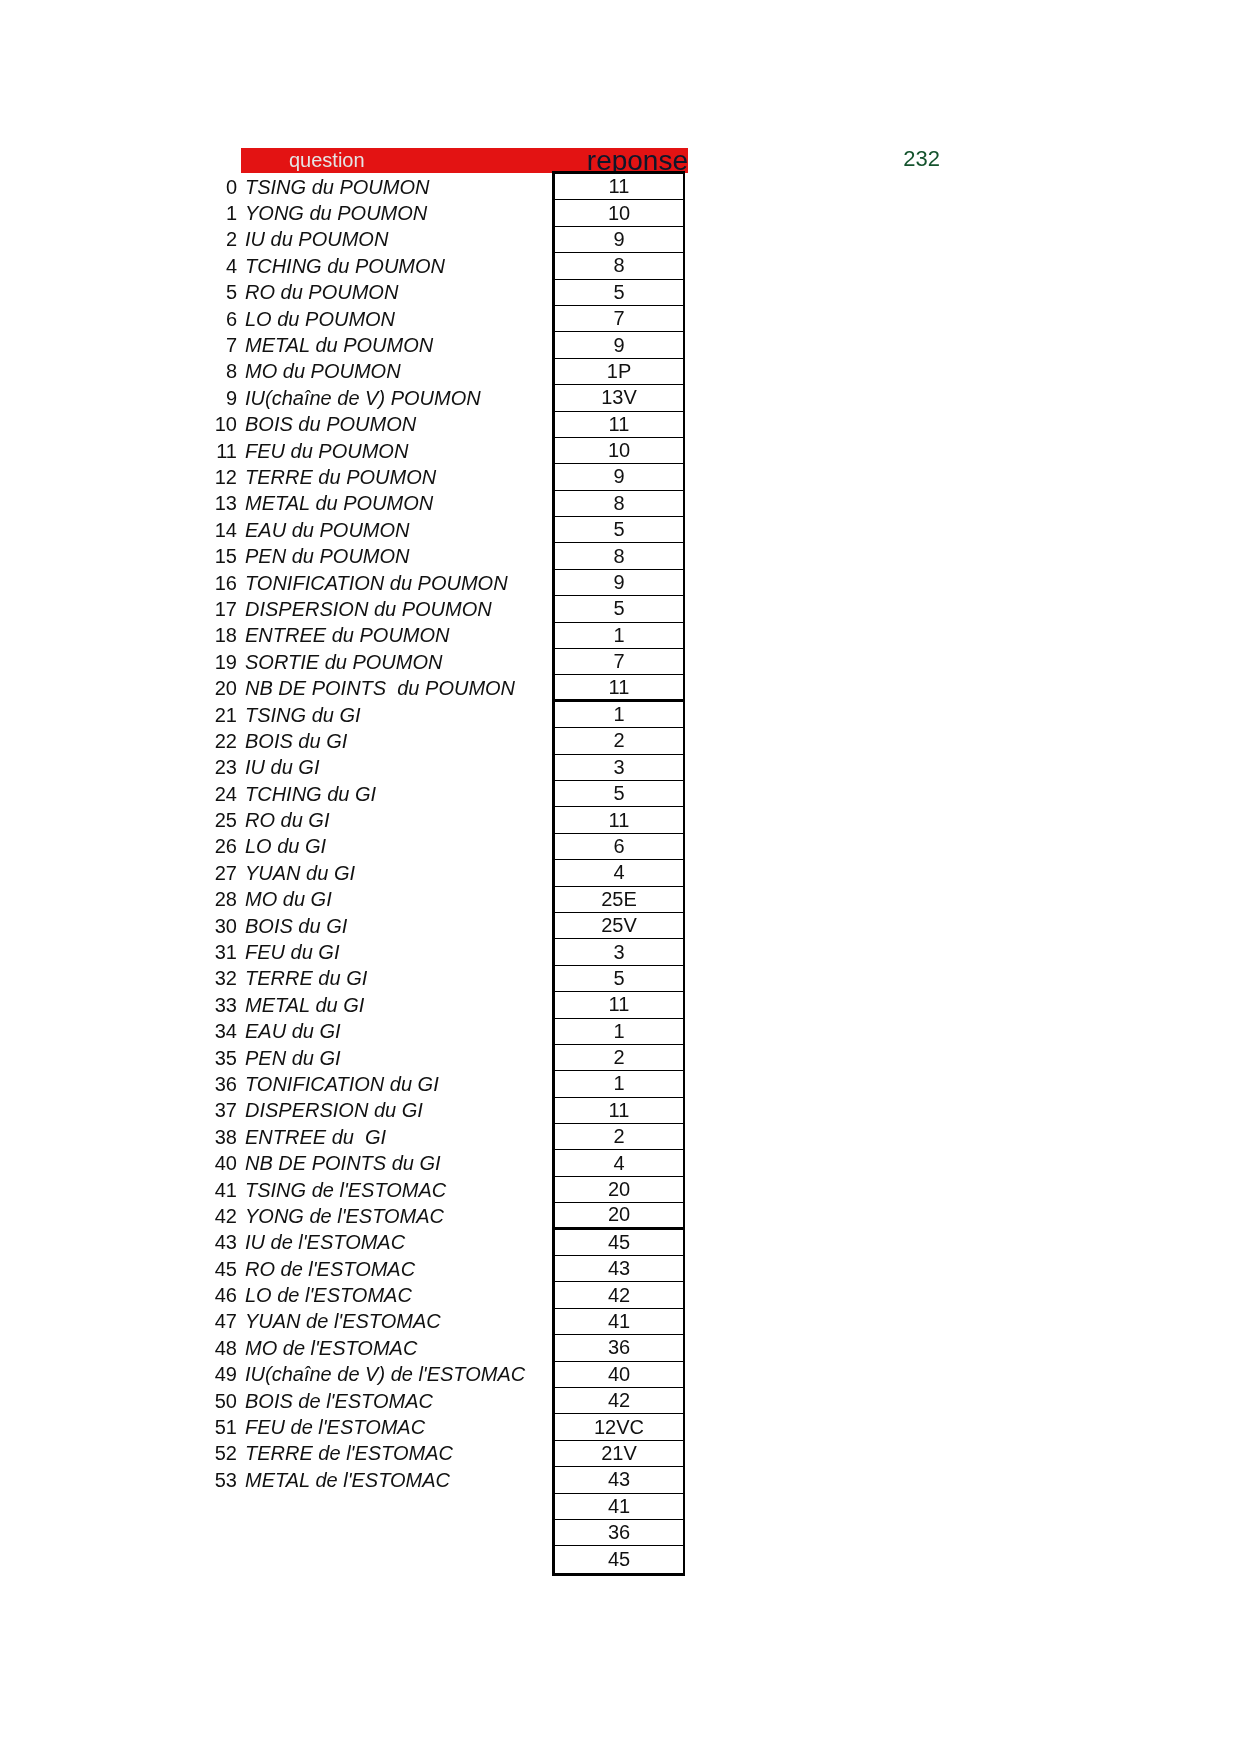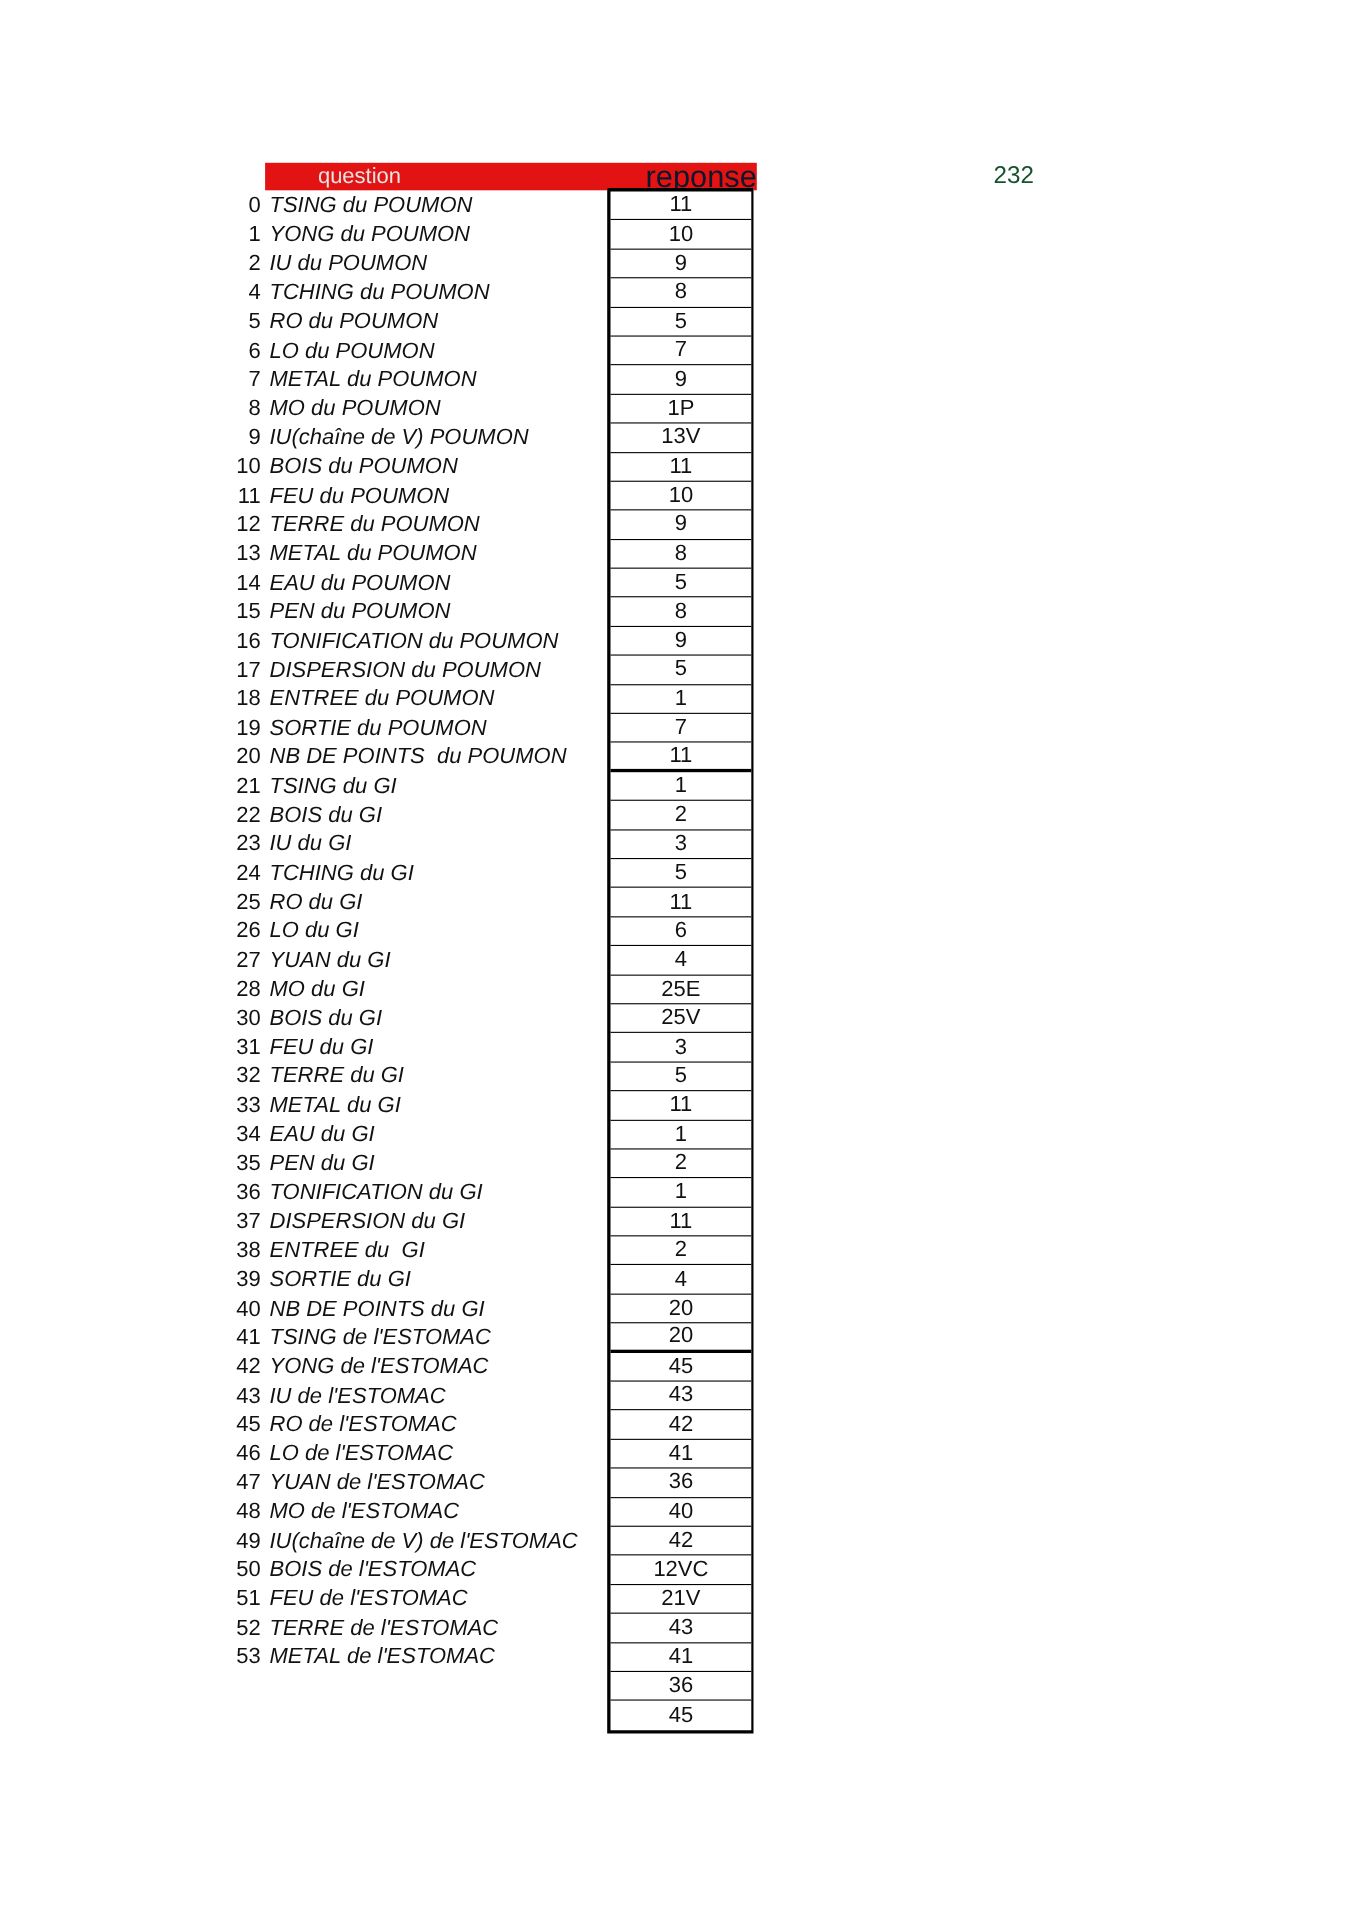--- a/index.html
+++ b/index.html
@@ -122,21 +122,20 @@
       <div class="row"><span class="num">28</span><span class="q">MO du GI</span></div>
       <div class="row"><span class="num">30</span><span class="q">BOIS du GI</span></div>
       <div class="row"><span class="num">31</span><span class="q">FEU du GI</span></div>
       <div class="row"><span class="num">32</span><span class="q">TERRE du GI</span></div>
       <div class="row"><span class="num">33</span><span class="q">METAL du GI</span></div>
       <div class="row"><span class="num">34</span><span class="q">EAU du GI</span></div>
       <div class="row"><span class="num">35</span><span class="q">PEN du GI</span></div>
       <div class="row"><span class="num">36</span><span class="q">TONIFICATION du GI</span></div>
       <div class="row"><span class="num">37</span><span class="q">DISPERSION du GI</span></div>
       <div class="row"><span class="num">38</span><span class="q">ENTREE du  GI</span></div>
-      <div class="row"><span class="num">39</span><span class="q">SORTIE du GI</span></div>
       <div class="row"><span class="num">40</span><span class="q">NB DE POINTS du GI</span></div>
       <div class="row"><span class="num">41</span><span class="q">TSING de l'ESTOMAC</span></div>
       <div class="row"><span class="num">42</span><span class="q">YONG de l'ESTOMAC</span></div>
       <div class="row"><span class="num">43</span><span class="q">IU de l'ESTOMAC</span></div>
       <div class="row"><span class="num">45</span><span class="q">RO de l'ESTOMAC</span></div>
       <div class="row"><span class="num">46</span><span class="q">LO de l'ESTOMAC</span></div>
       <div class="row"><span class="num">47</span><span class="q">YUAN de l'ESTOMAC</span></div>
       <div class="row"><span class="num">48</span><span class="q">MO de l'ESTOMAC</span></div>
       <div class="row"><span class="num">49</span><span class="q">IU(chaîne de V) de l'ESTOMAC</span></div>
       <div class="row"><span class="num">50</span><span class="q">BOIS de l'ESTOMAC</span></div>

